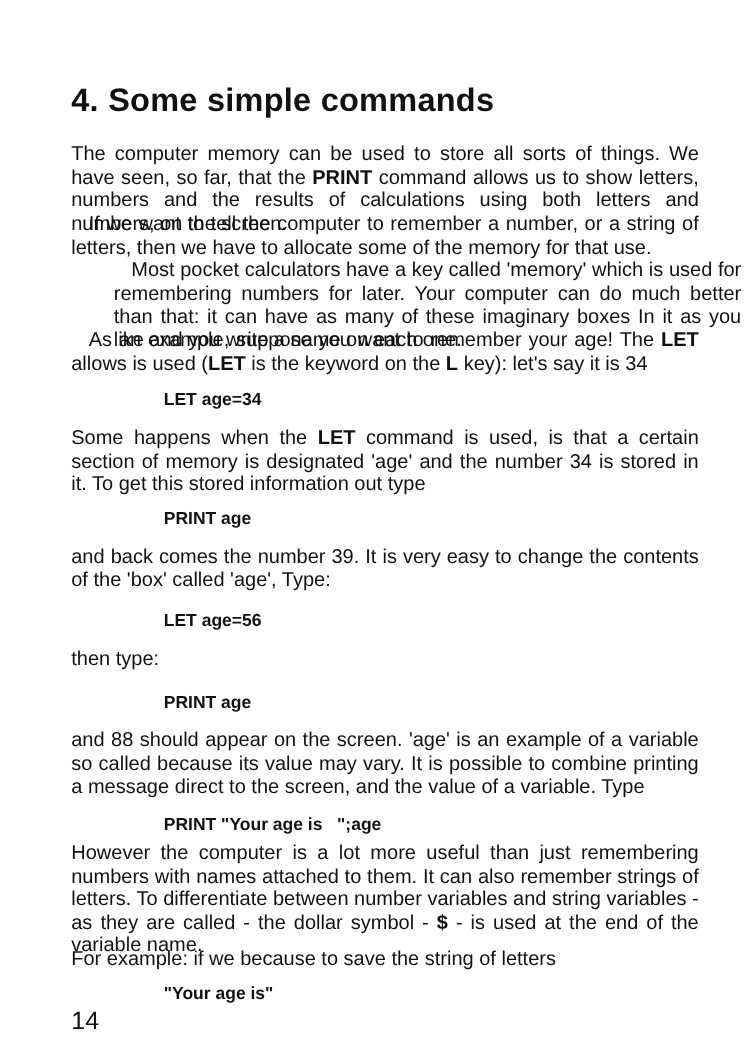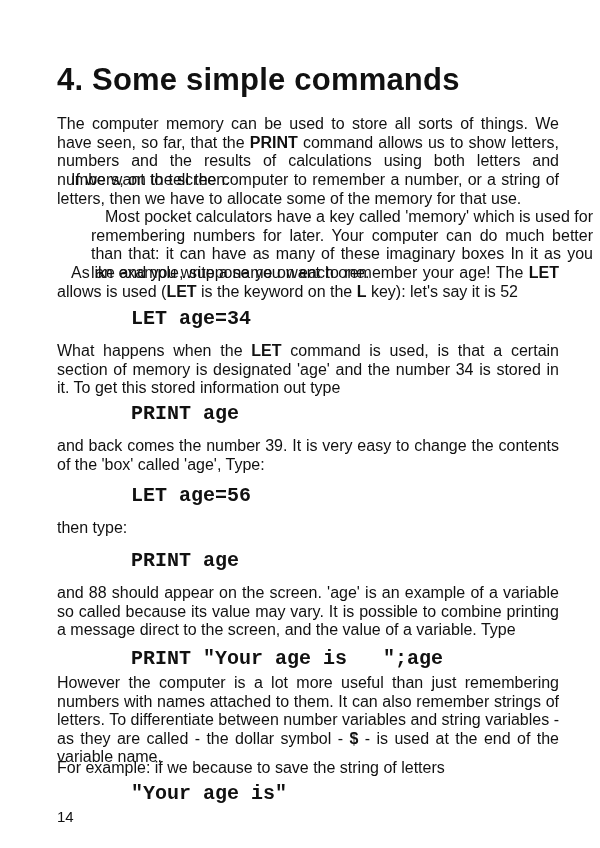--- a/index.html
+++ b/index.html
@@ -19,21 +19,21 @@
       position: absolute;
       left: 57px;
       top: 0;
       width: 502px;
     }
     .heading {
       position: absolute;
       left: 0;
       top: 60px;
       margin: 0;
-      font-size: 31px;
+      font-size: 26px;
       font-weight: bold;
       letter-spacing: 0.2px;
       line-height: 40px;
       white-space: nowrap;
     }
     .para {
       position: absolute;
       left: 0;
       width: 502px;
       margin: 0;
@@ -42,32 +42,31 @@
       text-align: justify;
     }
     .para .indent {
       display: inline-block;
       width: 14px;
     }
     .code {
       position: absolute;
       left: 74px;
       margin: 0;
-      font-size: 20px;
+      font-size: 14px;
       font-weight: bold;
       line-height: 18px;
       white-space: pre;
-      font-family: Liberation Mono, monospace;
     }
     b { font-weight: bold; }
     .page-number {
       position: absolute;
       left: 0;
       top: 808px;
-      font-size: 15px;
+      font-size: 20px;
       line-height: 18px;
     }
   </style>
 </head>
 <body>
 
 <div class="page">
 
   <h1 class="heading">4. Some simple commands</h1>
 
@@ -77,27 +76,27 @@
 
   <p class="para" style="top:171px;">
     <span class="indent"></span><span>If we want to tell the computer to remember a number, or a string of letters, then we have to allocate some of the memory for that use.</span>
   </p>
 
   <p class="para" style="top:208px;margin-left:34px;">
     <span class="indent"></span><span>Most pocket calculators have a key called 'memory' which is used for remembering numbers for later. Your computer can do much better than that: it can have as many of these imaginary boxes In it as you like and you write a name on each one.</span>
   </p>
 
   <p class="para" style="top:264px;">
-    <span class="indent"></span><span>As an example, suppose you want to remember your age! The </span><b>LET</b><span> allows is used (</span><b>LET</b><span> is the keyword on the </span><b>L</b><span> key): let's say it is 52</span>
+    <span class="indent"></span><span>As an example, suppose you want to remember your age! The </span><b>LET</b><span> allows is used (</span><b>LET</b><span> is the keyword on the </span><b>L</b><span> key): let's say it is 34</span>
   </p>
 
   <div class="code" style="top:310px;">LET age=34</div>
 
   <p class="para" style="top:342px;">
-    <span>What happens when the </span><b>LET</b><span> command is used, is that a certain section of memory is designated 'age' and the number 34 is stored in it. To get this stored information out type</span>
+    <span>Some happens when the </span><b>LET</b><span> command is used, is that a certain section of memory is designated 'age' and the number 34 is stored in it. To get this stored information out type</span>
   </p>
 
   <div class="code" style="top:405px;">PRINT age</div>
 
   <p class="para" style="top:437px;">
     <span>and back comes the number 39. It is very easy to change the contents of the 'box' called 'age', Type:</span>
   </p>
 
   <div class="code" style="top:487px;">LET age=56</div>
 

